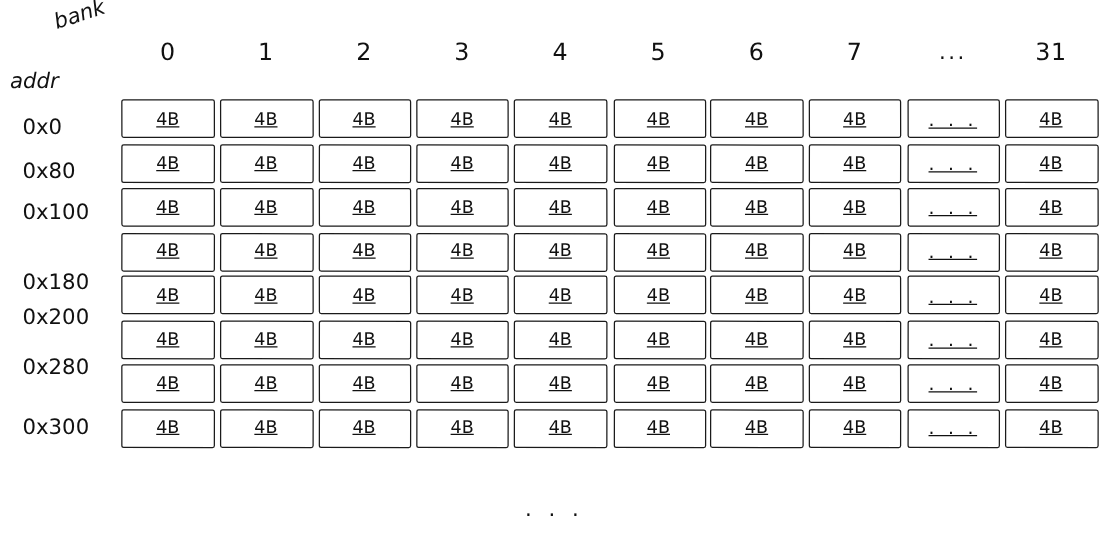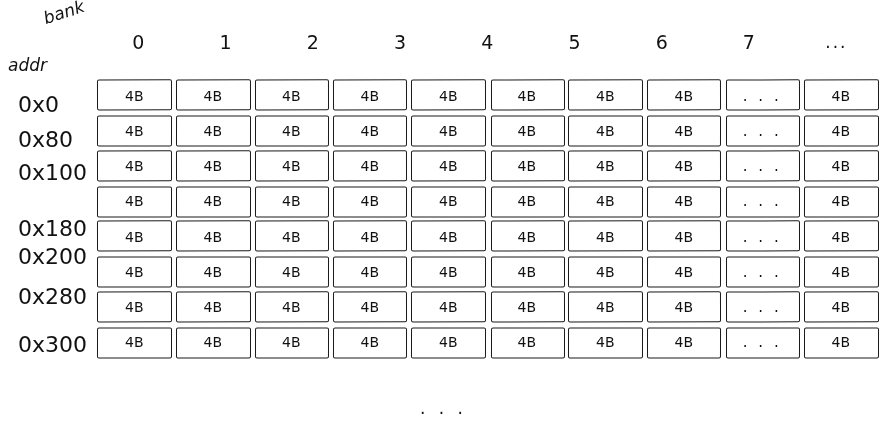--- a/index.html
+++ b/index.html
@@ -67,36 +67,37 @@
   .row-headers {
     position: absolute;
     left: 8px;
     top: 74px;
     width: 84px;
     height: 290px;
   }
   .row-header {
     position: absolute;
     left: 10px;
-    font-size: 22px;
+    font-size: 17px;
     white-space: nowrap;
   }
 
   
   .grid {
     position: absolute;
     left: 95px;
     top: 78px;
     width: 785px;
     height: 282px;
   }
   .grid-row {
     display: flex;
     height: 35.25px;
     box-sizing: border-box;
+    text-decoration: underline;
   }
   .cell {
     flex: 1 1 0;
     position: relative;
     box-sizing: border-box;
     font-size: 14px;
     color: #111;
     display: flex;
     align-items: center;
     justify-content: center;
@@ -150,20 +151,21 @@
   <div class="col-header-row">
     <div class="col-header">0</div>
     <div class="col-header">1</div>
     <div class="col-header">2</div>
     <div class="col-header">3</div>
     <div class="col-header">4</div>
     <div class="col-header">5</div>
     <div class="col-header">6</div>
     <div class="col-header">7</div>
     <div class="col-header ellipsis">...</div>
+    <div class="col-header">31</div>
   </div>
 
   <div class="row-headers">
     <div class="row-header" style="top:18px">0x0</div>
     <div class="row-header" style="top:53px">0x80</div>
     <div class="row-header" style="top:86px">0x100</div>
     <div class="row-header" style="top:142px">0x180</div>
     <div class="row-header" style="top:170px">0x200</div>
     <div class="row-header" style="top:210px">0x280</div>
     <div class="row-header" style="top:258px">0x300</div>

